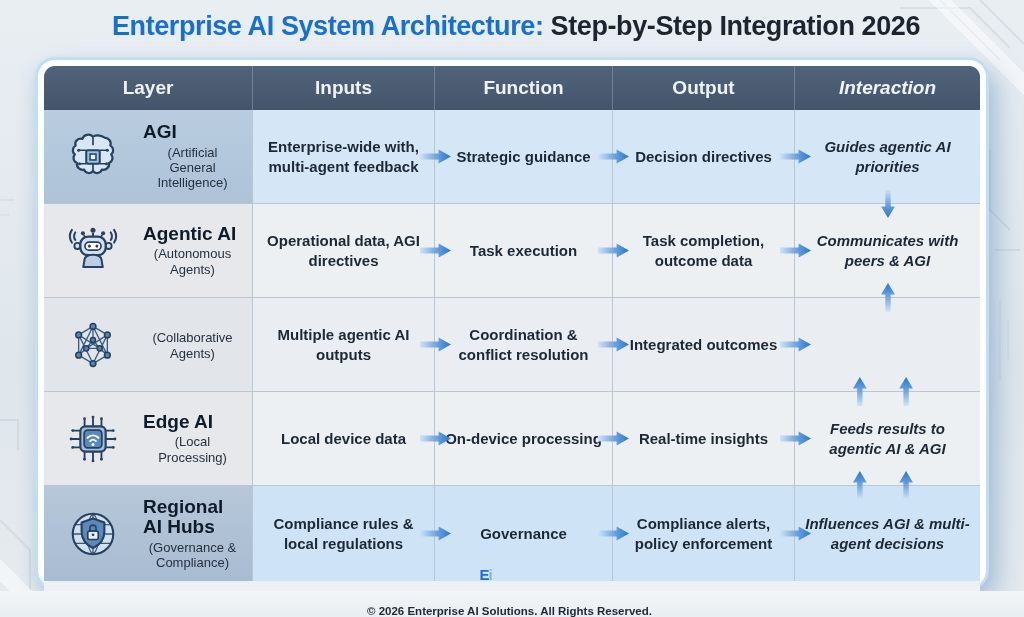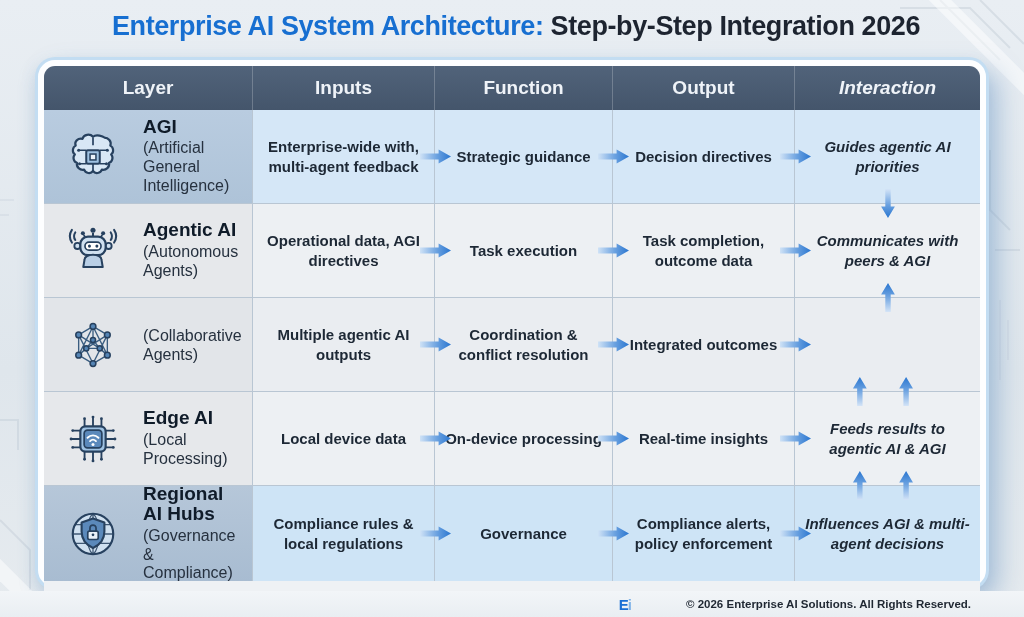--- a/index.html
+++ b/index.html
@@ -21,21 +21,21 @@
   .h{background:linear-gradient(180deg,#51637a,#44556b);color:#eff3f8;font-size:19px;font-weight:700;
     display:flex;align-items:center;justify-content:center;border-right:1px solid rgba(255,255,255,.22);}
   .h.c5{border-right:none;}
   .cell{position:relative;display:flex;align-items:center;justify-content:center;box-sizing:border-box;
     border-right:1px solid #b9c6d3;border-bottom:1px solid #b9c6d3;padding:4px 10px;
     font-size:15px;font-weight:700;color:#1d2835;text-align:center;line-height:1.28;}
   .c5{border-right:none;font-style:italic;}
   .r5 .cell{border-bottom:none;}
   .layer{justify-content:flex-start;text-align:left;padding-left:21px;gap:22px;}
   .lname{display:block;font-size:19px;font-weight:800;color:#0f1b29;line-height:1.08;}
-  .lsub{display:block;font-size:16px;font-weight:500;color:#26313f;line-height:1.18;margin-top:2px;max-width:132px;}
+  .lsub{display:block;font-size:13px;font-weight:500;color:#26313f;line-height:1.18;margin-top:2px;max-width:132px;text-align:center;}
   .ltext{min-width:0;}
   .icon{width:56px;height:56px;flex:0 0 56px;display:flex;align-items:center;justify-content:center;}
   .icon svg{width:54px;height:54px;}
   
   .r1 .layer{background:linear-gradient(180deg,#b9cce0,#aec3d8);}
   .r1 .data{background:#d5e7f7;}
   .r2 .layer,.r4 .layer{background:#e6e8eb;}
   .r2 .data,.r4 .data{background:#edf0f3;}
   .r3 .layer{background:#e2e5e9;}
   .r3 .data{background:#eaedf1;}
@@ -52,21 +52,21 @@
   .va.l{left:31%;}
   .va.r{left:56%;}
   .va.up::before{content:"";display:block;width:100%;height:100%;
     background:linear-gradient(to top,#d4e4f7 0%,#6aa1e0 55%,#2a76d0 100%);
     clip-path:polygon(32% 100%,32% 40%,4% 40%,50% 0,96% 40%,68% 40%,68% 100%);}
   .va.down::before{content:"";display:block;width:100%;height:100%;
     background:linear-gradient(to bottom,#d4e4f7 0%,#6aa1e0 55%,#2a76d0 100%);
     clip-path:polygon(32% 0,32% 60%,4% 60%,50% 100%,96% 60%,68% 60%,68% 0);}
   
   .footer{position:absolute;left:0;bottom:0;width:100%;height:26px;z-index:3;
-    background:linear-gradient(180deg,#f2f5f8,#e9eef2);display:flex;align-items:center;justify-content:flex-end;padding-right:53px;box-sizing:border-box;gap:7px;}
+    background:linear-gradient(180deg,#f2f5f8,#e9eef2);display:flex;align-items:center;justify-content:flex-end;padding-right:53px;box-sizing:border-box;gap:22px;flex-direction:column;}
   .logo{font-weight:800;font-size:15px;letter-spacing:-1px;}
   .logo .le{color:#1a6fd4;}
   .logo .li{color:#7fb3e8;}
   .copy{font-size:11.5px;font-weight:600;color:#1f2732;margin-left:48px;}
 </style>
 </head>
 <body>
 
 <svg class="bg-deco" viewBox="0 0 1024 617">
   <g stroke="#c2ccd6" stroke-width="2" fill="none" opacity="0.45">

